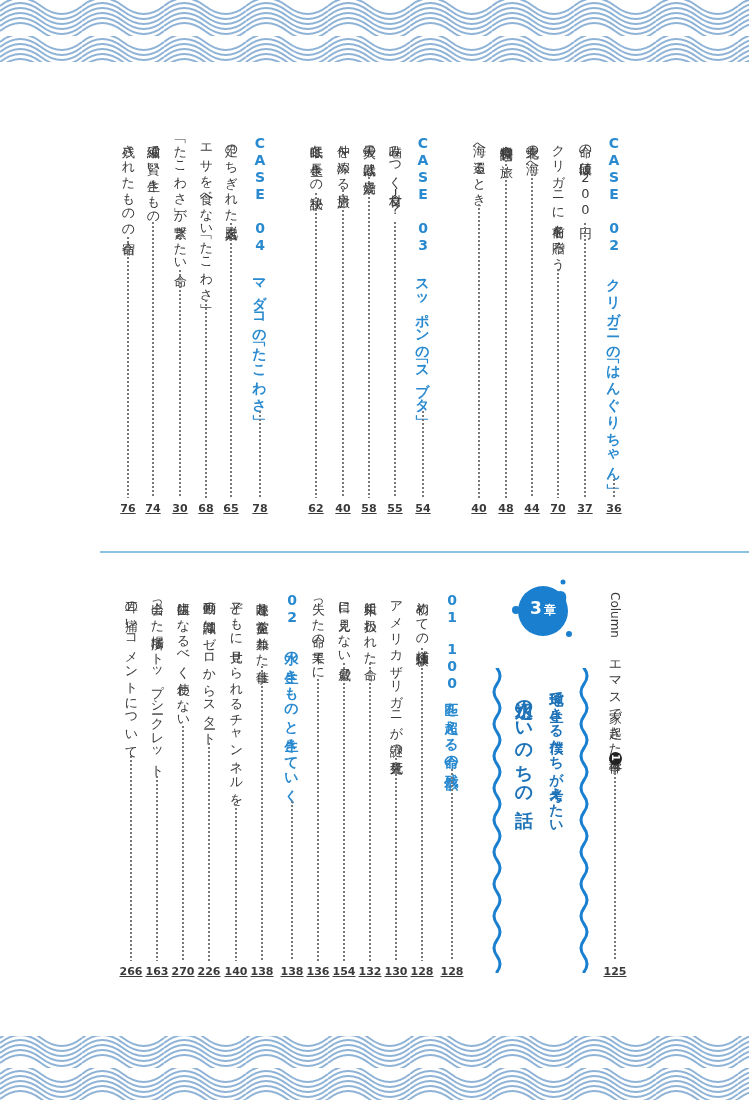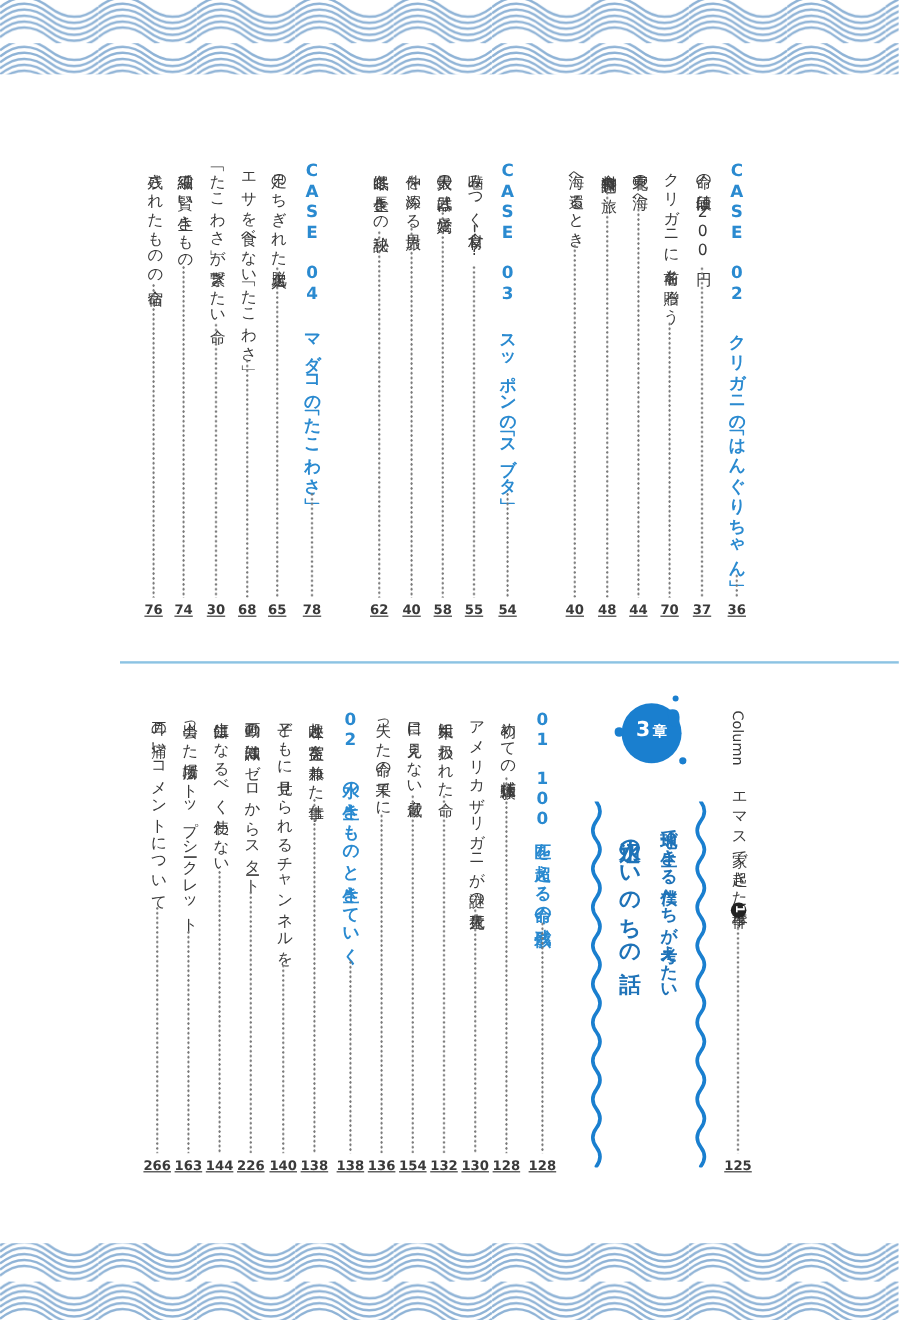--- a/index.html
+++ b/index.html
@@ -247,21 +247,21 @@
   <span class="pg">140</span>
 </div>
 <div class="col lo" style="left:199px">
   <span class="txt">動画の知識はゼロからスタート</span>
   <span class="dots"></span>
   <span class="pg">226</span>
 </div>
 <div class="col lo" style="left:173px">
   <span class="txt">生餌はなるべく使わない</span>
   <span class="dots"></span>
-  <span class="pg">144</span>
+  <span class="pg">270</span>
 </div>
 <div class="col lo" style="left:147px">
   <span class="txt">出会った場所はトップシークレット</span>
   <span class="dots"></span>
   <span class="pg">163</span>
 </div>
 <div class="col lo" style="left:121px">
   <span class="txt">耳の痛いコメントについて</span>
   <span class="dots"></span>
   <span class="pg">266</span>

